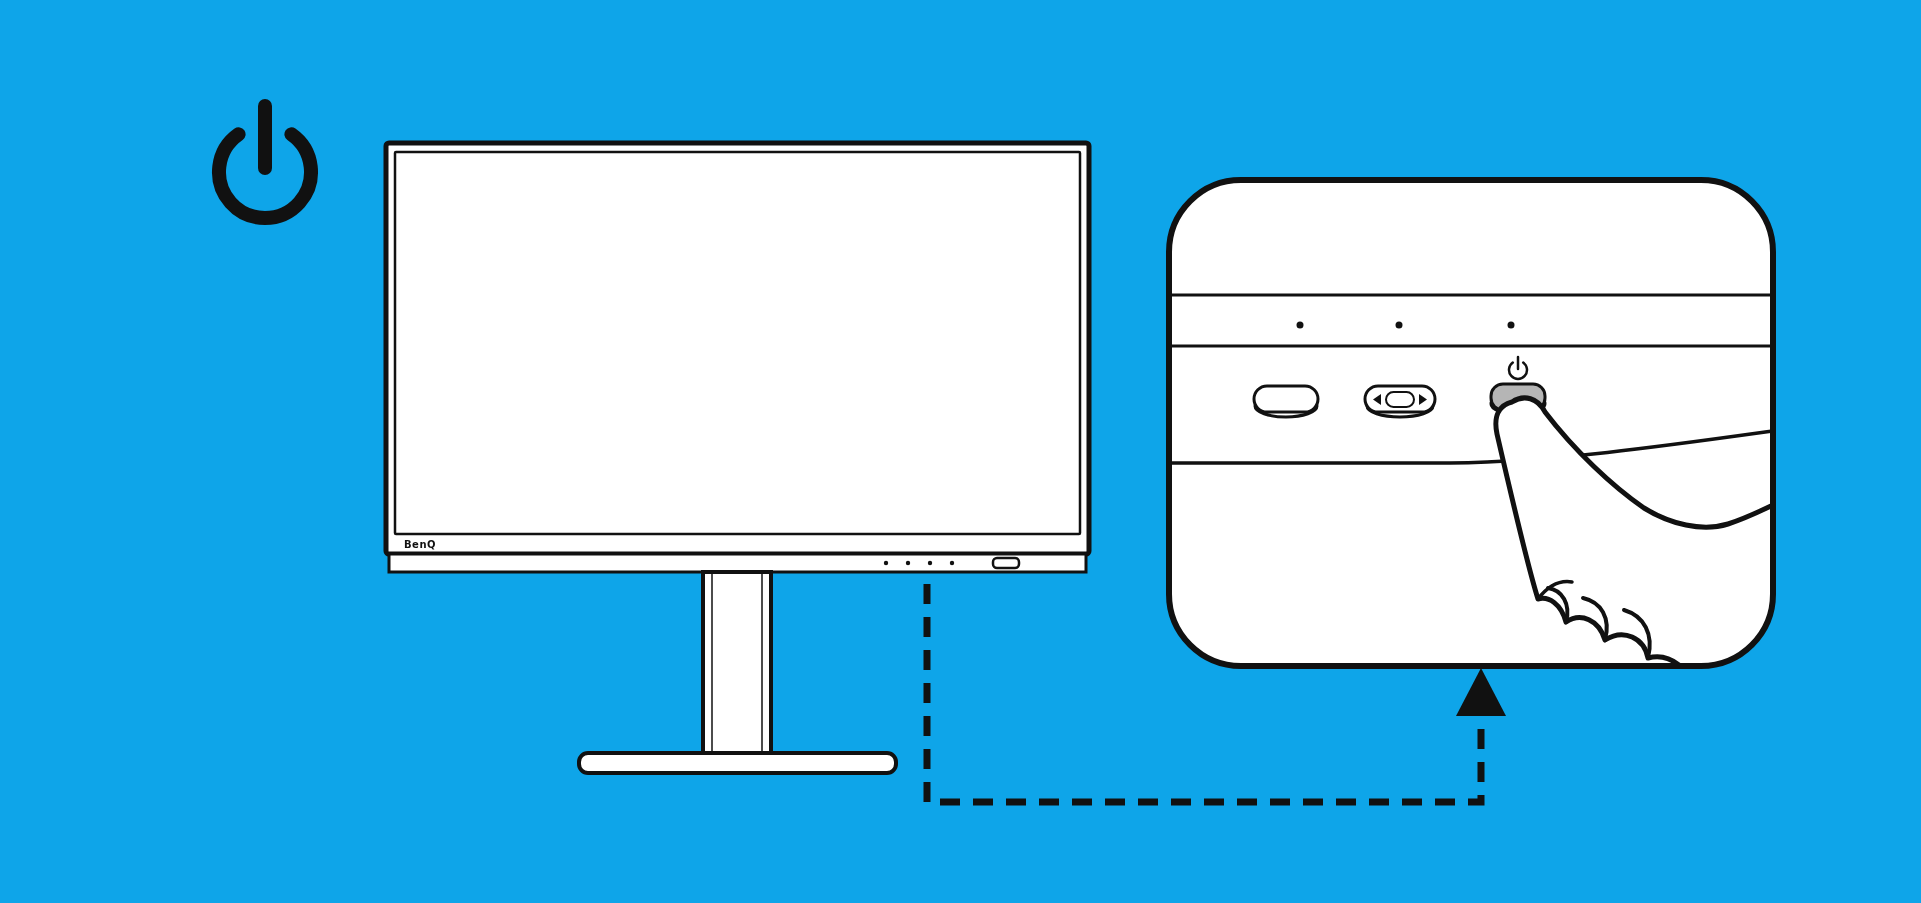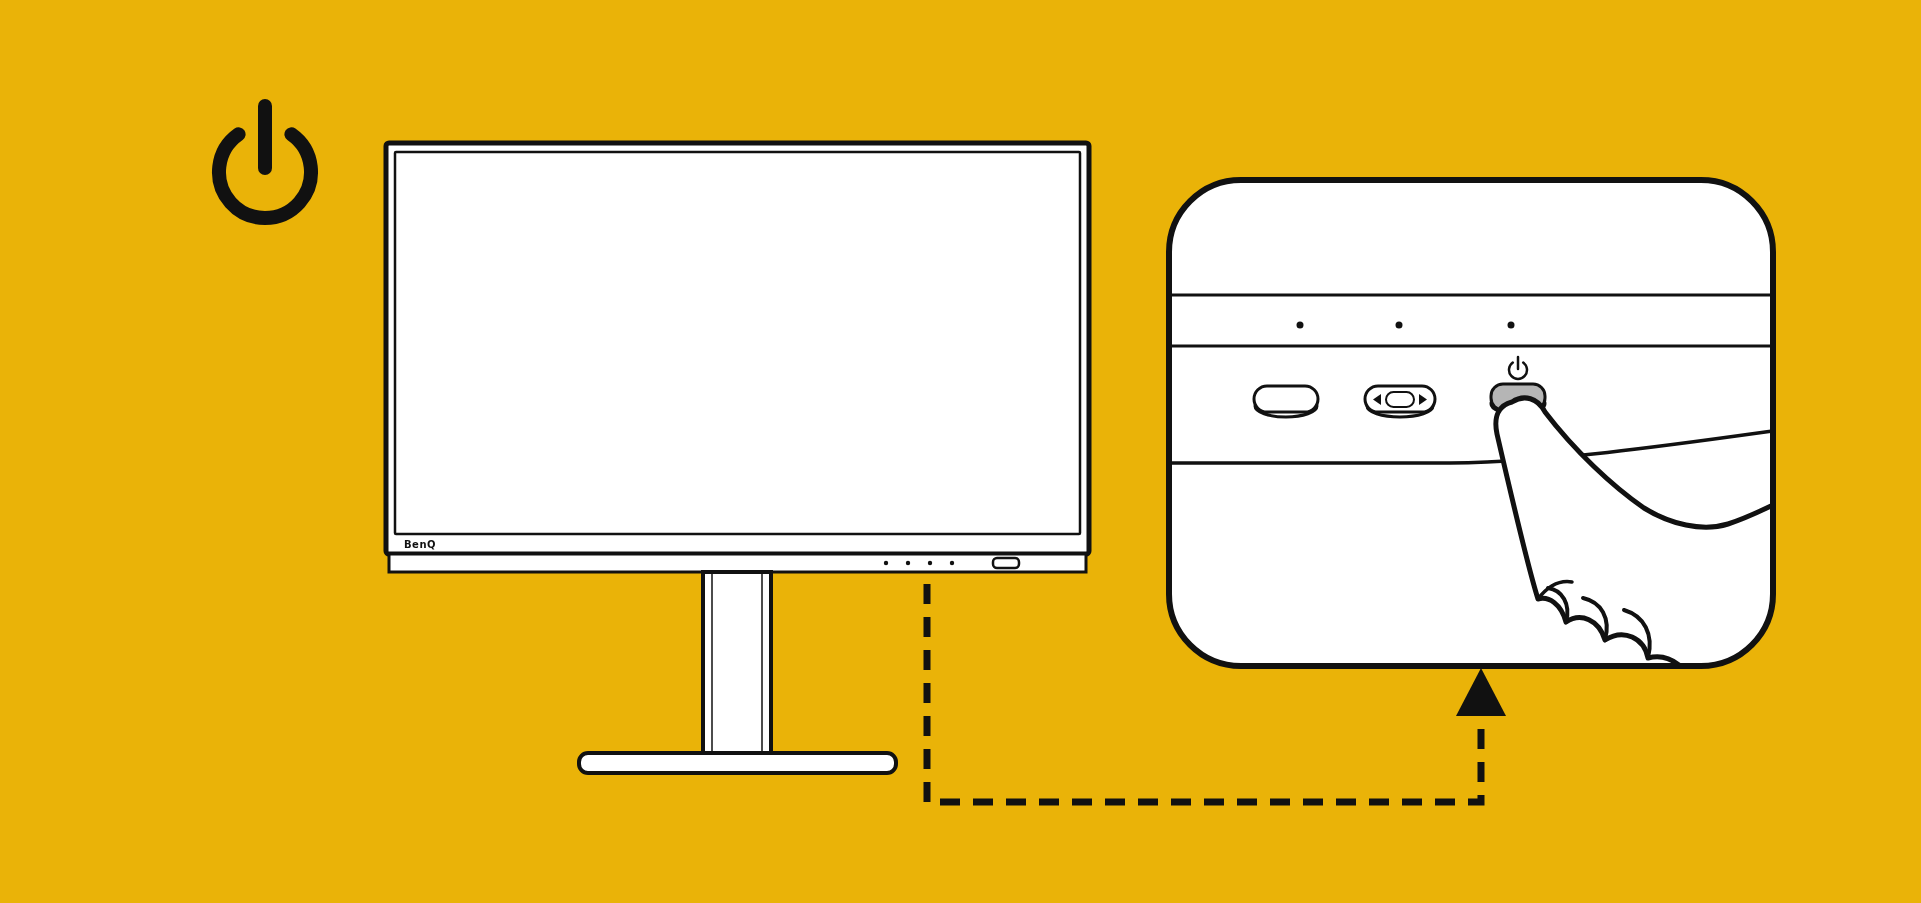--- a/index.html
+++ b/index.html
@@ -5,21 +5,21 @@
   html, body {
     margin: 0;
     padding: 0;
     background: #ffffff;
     font-family: "DejaVu Sans", "Liberation Sans", sans-serif;
   }
   .page {
     position: relative;
     width: 1921px;
     height: 903px;
-    background: #eab308;
+    background: #0ea5e9;
     overflow: hidden;
     text-align: right;
   }
   svg { display: block; }
 </style>
 </head>
 <body>
 
 <div class="page">
 <svg width="1921" height="903" viewBox="0 0 1921 903" xmlns="http://www.w3.org/2000/svg">

